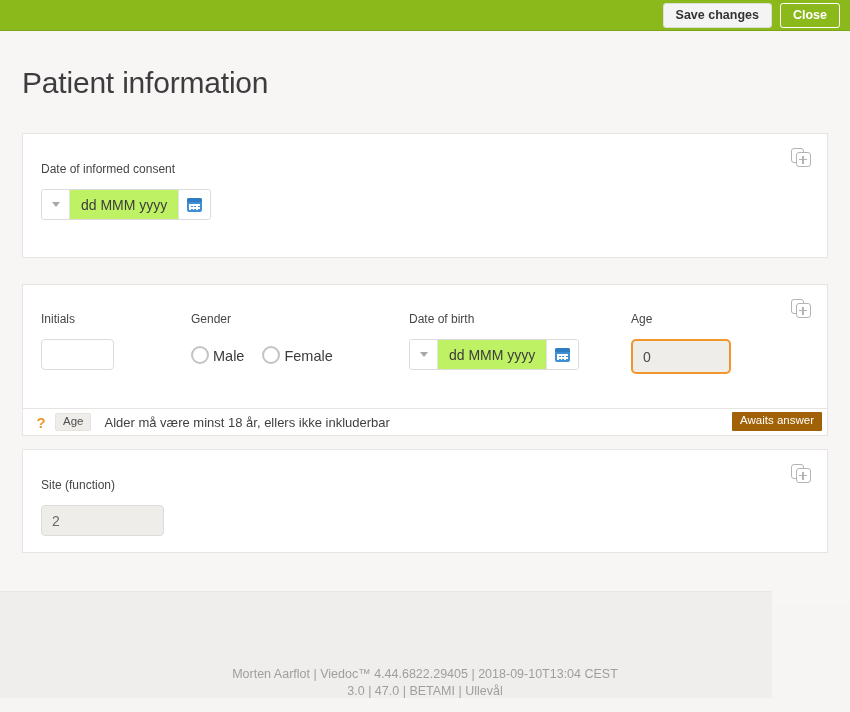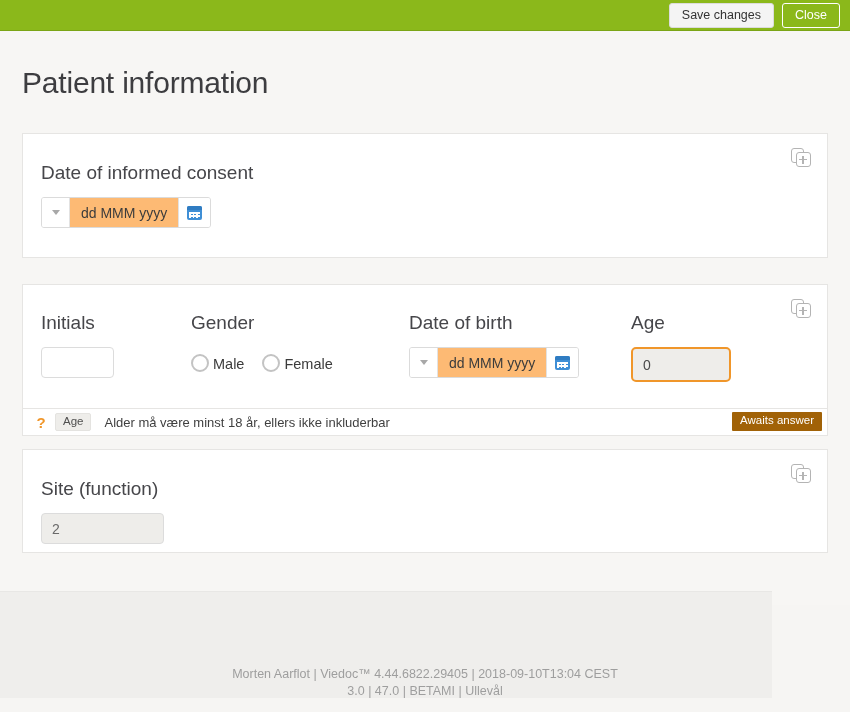--- a/index.html
+++ b/index.html
@@ -85,20 +85,21 @@
     line-height: 1;
     padding: 6px 12px 7px 12px;
     border-radius: 3px;
     cursor: pointer;
     box-sizing: border-box;
     height: 25px;
     display: inline-flex;
     align-items: center;
     justify-content: center;
     white-space: nowrap;
+    font-weight: bold;
   }
   .btn-save {
     background: #f4f4f4;
     border: 1px solid #dcdcdc;
     color: #333333;
   }
   .btn-close {
     background: transparent;
     border: 1px solid #ffffff;
     color: #ffffff;
@@ -159,21 +160,21 @@
   }
   .card-copy-icon .pl-v,
   .card-copy-icon .pl-h {
     position: absolute;
     background: #b4b4b4;
   }
   .card-copy-icon .pl-v { left: 11.4px; top: 9.5px; width: 1.7px; height: 8px; }
   .card-copy-icon .pl-h { left: 8.4px; top: 12.6px; width: 8px; height: 1.7px; }
 
   .field-label {
-    font-size: 19px;
+    font-size: 12px;
     color: #46464a;
     margin: 0 0 13px 0;
     white-space: nowrap;
   }
 
   
   .date-widget {
     display: inline-flex;
     align-items: stretch;
     height: 31px;
@@ -197,21 +198,21 @@
     border-left: 4px solid transparent;
     border-right: 4px solid transparent;
     border-top: 5px solid #a8a8a8;
   }
   .date-text {
     display: flex;
     align-items: center;
     padding: 0 11px;
     font-size: 14px;
     color: #3c3c3c;
-    background: #fdba74;
+    background: #bef264;
     white-space: nowrap;
     cursor: text;
   }
   .date-cal-btn {
     width: 31px;
     display: flex;
     align-items: center;
     justify-content: center;
     border-left: 1px solid #e2e2e2;
     background: #ffffff;

